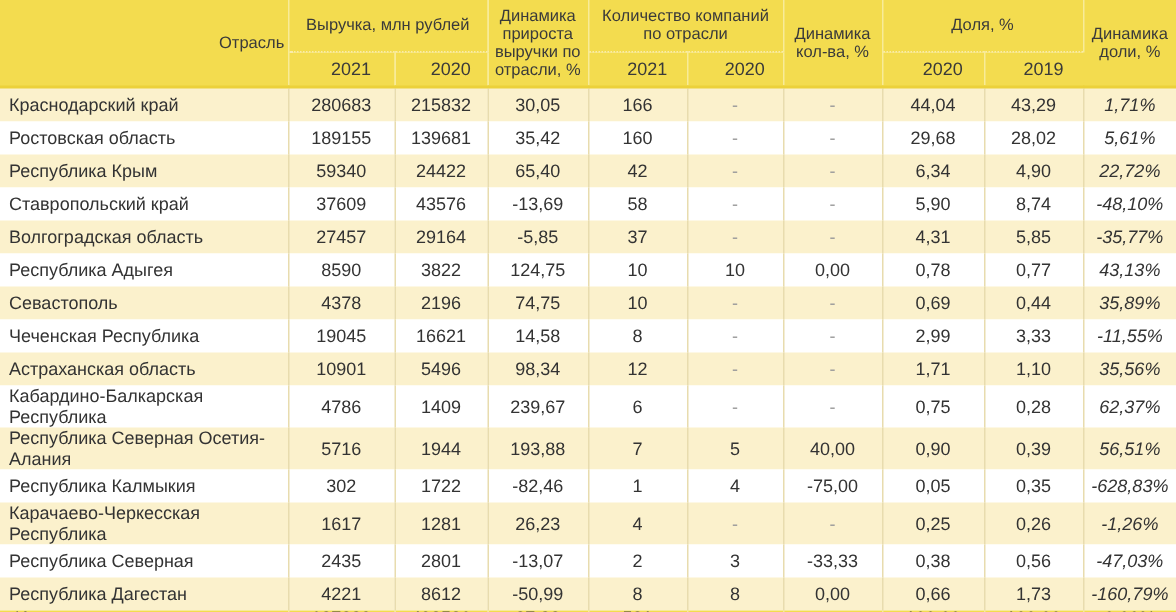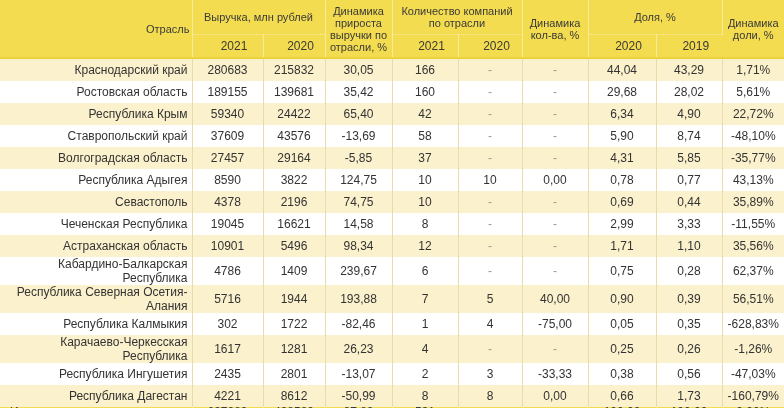--- a/index.html
+++ b/index.html
@@ -8,22 +8,22 @@
   col.c0 { width:192px; } col.c1 { width:71px; } col.c2 { width:62px; } col.c3 { width:67px; }
   col.c4 { width:66px; } col.c5 { width:64px; } col.c6 { width:66px; } col.c7 { width:68px; }
   col.c8 { width:66px; } col.c9 { width:62px; }
   thead th { background:#f3dc4f; font-weight:normal; color:#3a3a3a; font-size:11px; line-height:12px;
              border-right:1px solid #f8eb98; padding:0 2px; text-align:center; }
   thead th.name { text-align:right; padding-left:6px; }
   thead tr.r1 th { height:34px; }
   thead tr.r2 th { height:22px; border-top:1px dotted #f9ecaa; font-size:12px;padding-left:15px; }
   thead th:last-child { border-right:none; }
   tbody td { height:22px; padding:0 4px; text-align:center; border-right:1px solid #e8dcae; font-size:12px; color:#333; }
-  tbody td.name { text-align:right; padding-left:6px; }
-  tbody td:last-child { border-right:none; text-align:center; }
+  tbody td.name { text-align:left; padding-left:6px; }
+  tbody td:last-child { border-right:none; text-align:center;font-style:italic; }
   tbody tr:nth-child(odd) td { background:#fbf1cc; }
   tbody tr:nth-child(even) td { background:#ffffff; }
   tbody td.dash { color:#9a9a9a; }
   tfoot td { background:#f3dc4f; height:11px; padding:0 4px; text-align:center; font-size:12px; color:#3a3a3a; border-right:1px solid #f8eb98; line-height:11px; }
   tfoot td.name { text-align:left; padding-left:10px; }
   tfoot td.small { font-size:9px; }
   tfoot td:last-child { border-right:none; }
   .header-underline { border-bottom:2px solid #ecd13a; }
 </style>
 </head>
@@ -212,21 +212,21 @@
         <td>1281</td>
         <td>26,23</td>
         <td>4</td>
         <td class="dash">-</td>
         <td class="dash">-</td>
         <td>0,25</td>
         <td>0,26</td>
         <td>-1,26%</td>
       </tr>
       <tr>
-        <td class="name">Республика Ингушетия</td>
+        <td class="name">Республика Северная</td>
         <td>2435</td>
         <td>2801</td>
         <td>-13,07</td>
         <td>2</td>
         <td>3</td>
         <td>-33,33</td>
         <td>0,38</td>
         <td>0,56</td>
         <td>-47,03%</td>
       </tr>

